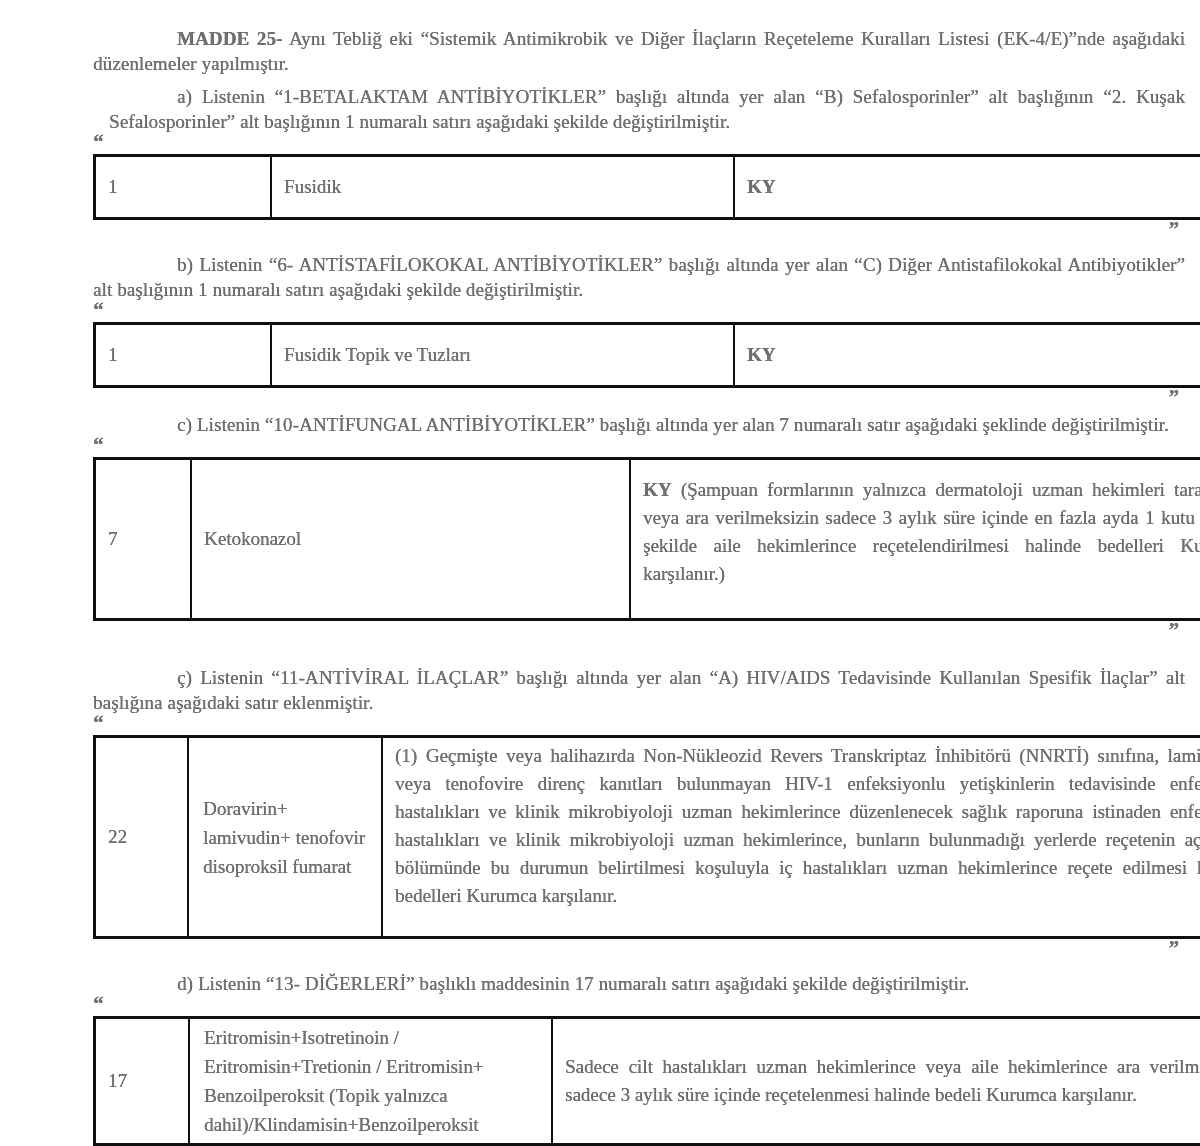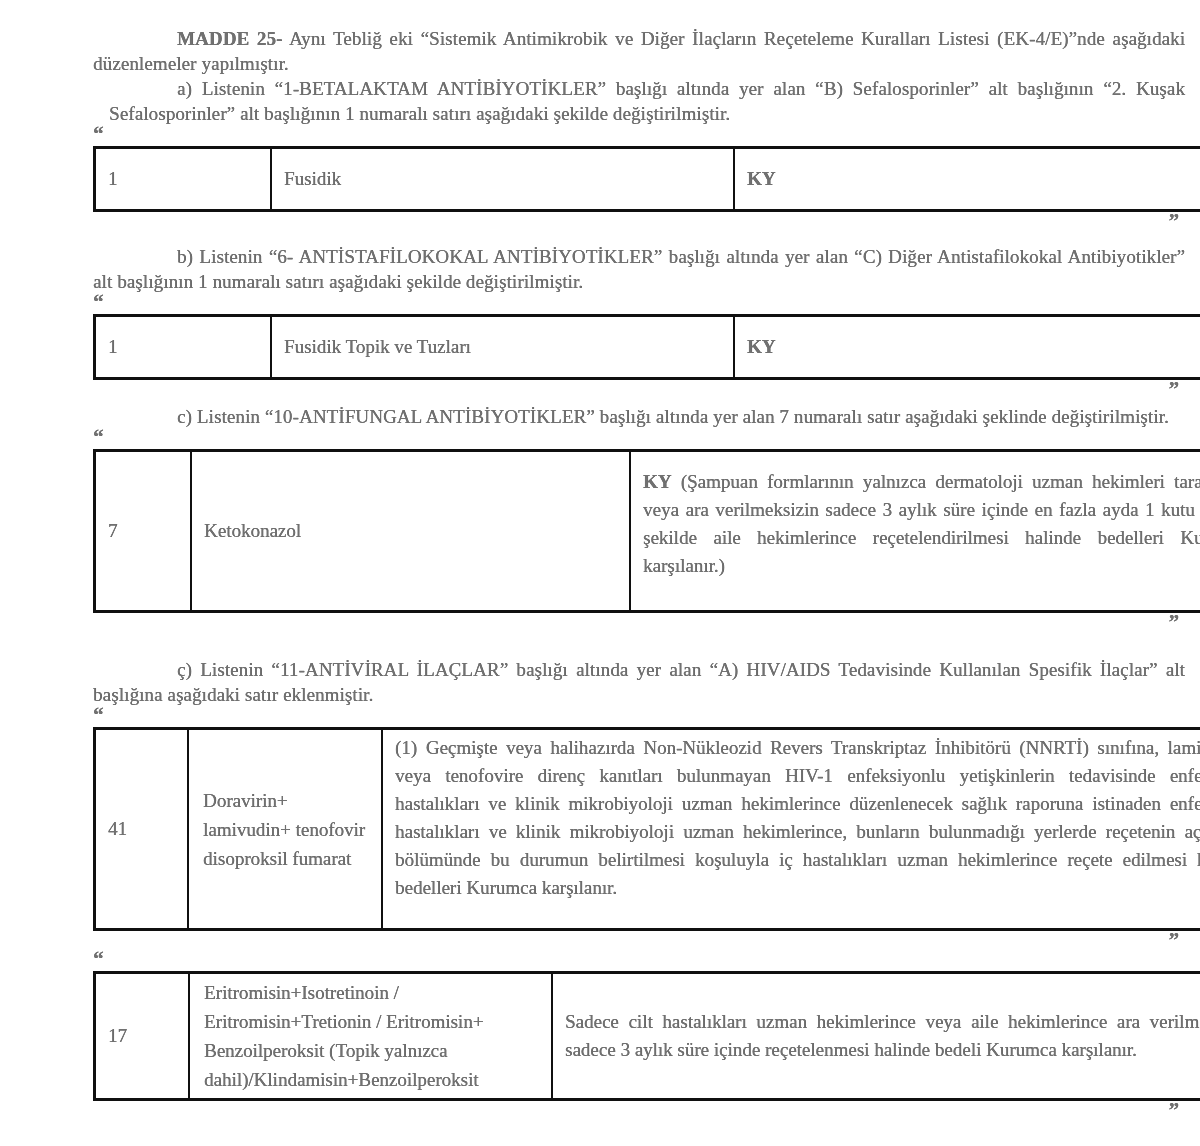--- a/index.html
+++ b/index.html
@@ -18,21 +18,21 @@
   .para {
     margin:0 44px 0 64px;
     text-align:justify;
     font-size:19px;
     line-height:25px;
     letter-spacing:0.1px;
   }
   .indent { text-indent:84px; }
   .bold { font-weight:700; }
   .p-intro { padding-top:26px; }
-  .p-a { margin-left:80px; text-indent:68px; }
+  .p-a { margin-top:8px; margin-left:80px; text-indent:68px; }
   .p-b { margin-top:12px; }
   .p-c { margin-top:4px; }
   .p-cc { margin-top:24px; }
   .p-d { margin-top:12px; }
   .quote-line {
     height:18px;
     margin-left:64px;
     font-size:21px;
     font-weight:700;
     line-height:16px;
@@ -128,28 +128,29 @@
     </tr>
   </tbody>
     </table>
   <div class="close-line">”</div>
 
   <p class="para indent p-cc">ç) Listenin “11-ANTİVİRAL İLAÇLAR” başlığı altında yer alan “A) HIV/AIDS Tedavisinde Kullanılan Spesifik İlaçlar” alt başlığına aşağıdaki satır eklenmiştir.</p>
   <div class="quote-line">“</div>
   <table class="tbl t4">
     <tbody>
         <tr>
-      <td class="w1">41</td>
+      <td class="w1">22</td>
       <td class="w2">Doravirin+ lamivudin+ tenofovir disoproksil fumarat</td>
       <td class="w3"><b></b><span>(1) Geçmişte veya halihazırda Non-Nükleozid Revers Transkriptaz İnhibitörü (NNRTİ) sınıfına, lamivudine veya tenofovire direnç kanıtları bulunmayan HIV-1 enfeksiyonlu yetişkinlerin tedavisinde enfeksiyon hastalıkları ve klinik mikrobiyoloji uzman hekimlerince düzenlenecek sağlık raporuna istinaden enfeksiyon hastalıkları ve klinik mikrobiyoloji uzman hekimlerince, bunların bulunmadığı yerlerde reçetenin açıklama bölümünde bu durumun belirtilmesi koşuluyla iç hastalıkları uzman hekimlerince reçete edilmesi halinde bedelleri Kurumca karşılanır.</span></td>
     </tr>
   </tbody>
     </table>
   <div class="close-line">”</div>
 
+  <p class="para indent p-d">d) Listenin “13- DİĞERLERİ” başlıklı maddesinin 17 numaralı satırı aşağıdaki şekilde değiştirilmiştir.</p>
   <div class="quote-line">“</div>
   <table class="tbl t5">
     <tbody>
         <tr>
       <td class="w1">17</td>
       <td class="w2">Eritromisin+Isotretinoin / Eritromisin+Tretionin / Eritromisin+ Benzoilperoksit (Topik yalnızca dahil)/Klindamisin+Benzoilperoksit</td>
       <td class="w3"><b></b><span>Sadece cilt hastalıkları uzman hekimlerince veya aile hekimlerince ara verilmeksizin sadece 3 aylık süre içinde reçetelenmesi halinde bedeli Kurumca karşılanır.</span></td>
     </tr>
   </tbody>
     </table>

